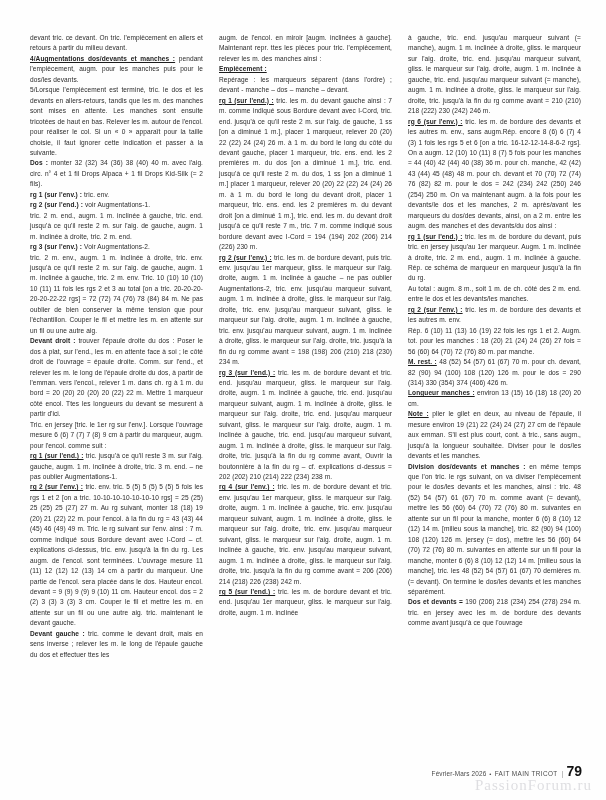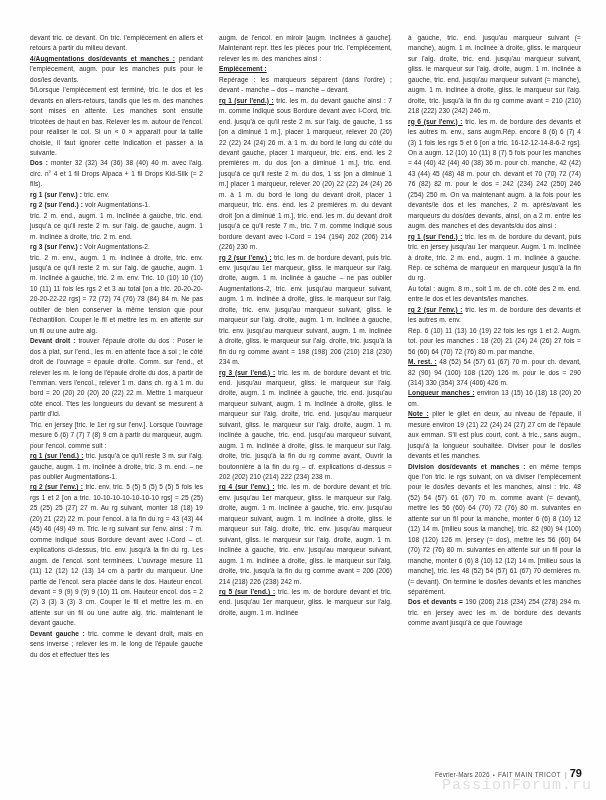--- a/index.html
+++ b/index.html
@@ -53,21 +53,21 @@
     right: 0;
     bottom: 21px;
     text-align: right;
     padding-right: 24px;
     font-size: 6.4px;
     color: #4a4a4a;
     letter-spacing: 0.15px;
   }
   .footer .pagenum {
     font-weight: bold;
-    font-size: 11px;
+    font-size: 14px;
     color: #111;
     letter-spacing: 0;
   }
   .footer .bulletdot {
     display: inline-block;
     margin: 0 3px;
     font-size: 6px;
     vertical-align: middle;
   }
   .footer .mag {
@@ -79,21 +79,21 @@
     margin: 0 3px 0 4px;
     color: #888;
   }
   .watermark {
     position: absolute;
     right: 14px;
     bottom: 6px;
     font-size: 15px;
     letter-spacing: 1px;
     color: rgba(150,150,158,0.30);
-    font-family: Liberation Mono, monospace;
+    font-family: Liberation Serif, serif;
     pointer-events: none;
     user-select: none;
     white-space: nowrap;
   }
 </style>
 </head>
 <body>
 
 <div class="page">
 

